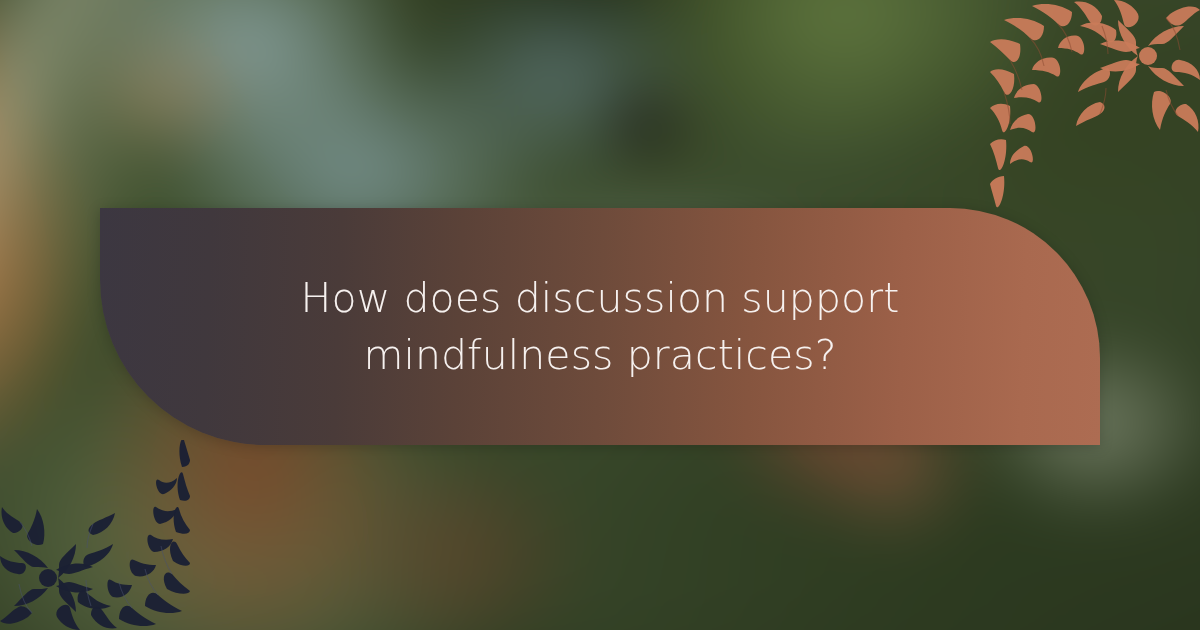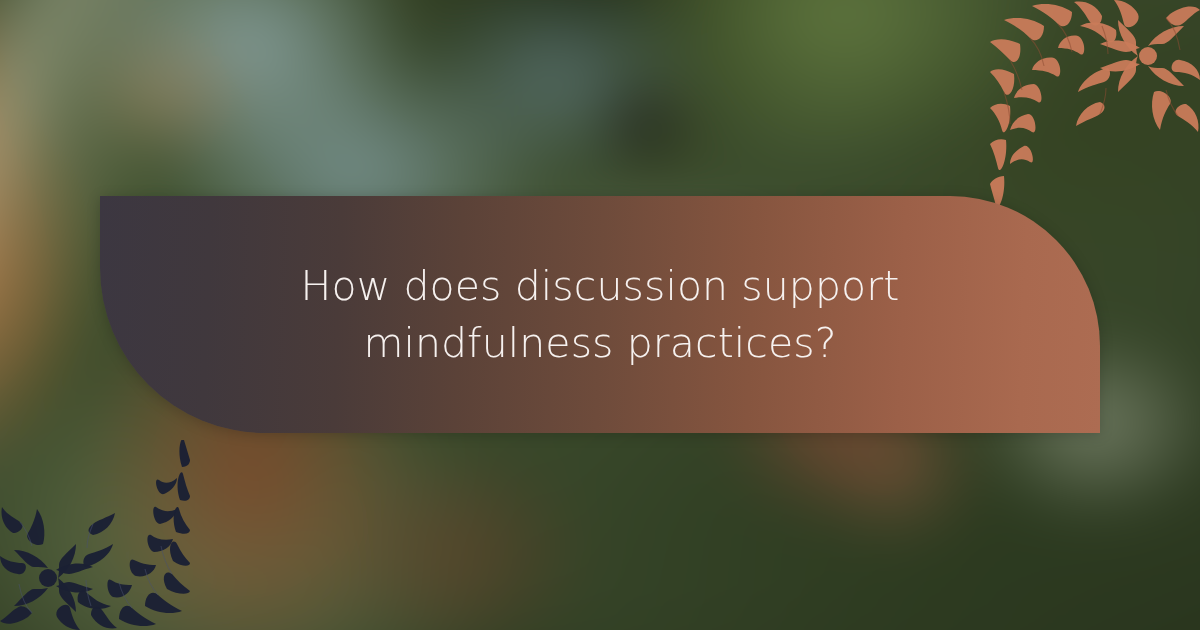--- a/index.html
+++ b/index.html
@@ -71,21 +71,21 @@
   
   .ornament { position:absolute; pointer-events:none; }
   .ornament svg { display:block; }
   .orn-tr { top:0; right:0; width:210px; height:210px; }
   .orn-bl { bottom:0; left:0; width:190px; height:190px; }
 
   
   .banner {
     position: absolute;
     left: 100px;
-    top: 196px;
+    top: 208px;
     width: 1000px;
     height: 237px;
     background: linear-gradient(92deg,
         #3c3741 0%,
         #40383d 11%,
         #4a3b39 24%,
         #5b4238 36%,
         #6e4b3b 50%,
         #86553f 65%,
         #9c6048 80%,

